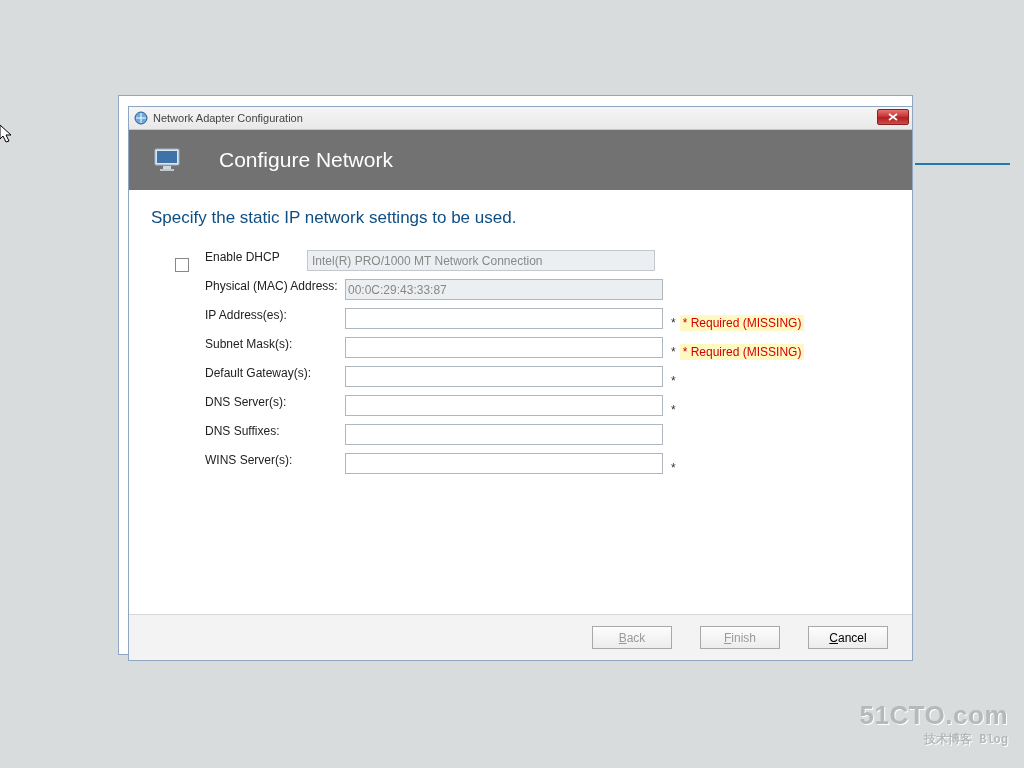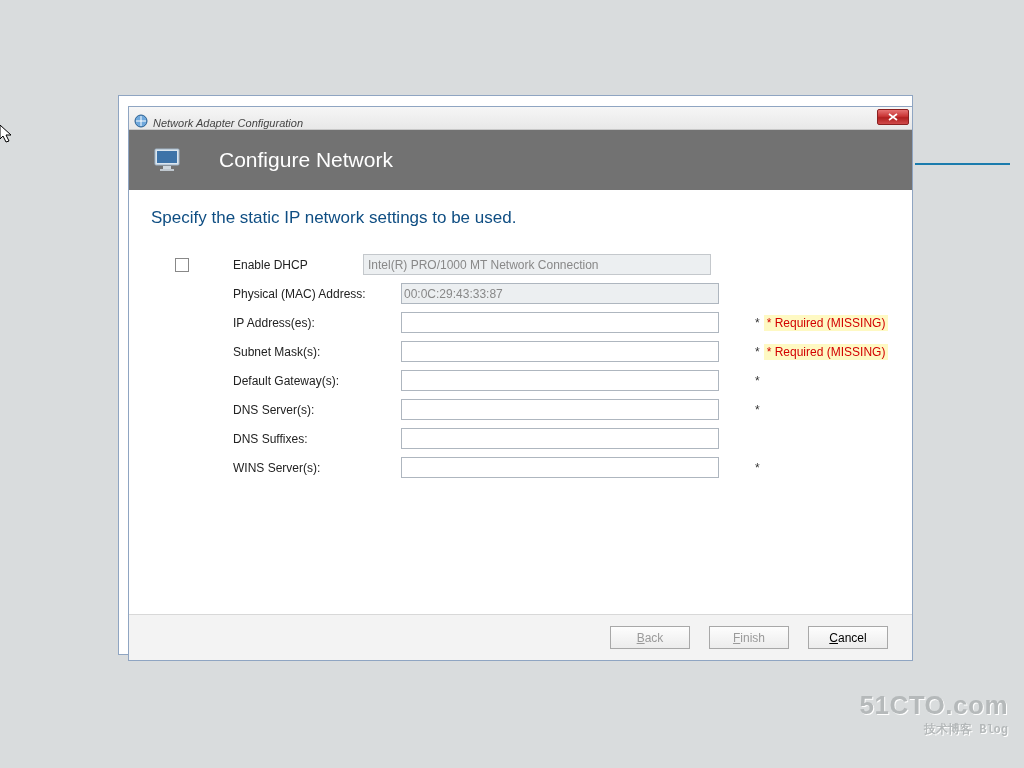--- a/index.html
+++ b/index.html
@@ -45,24 +45,23 @@
       background: #fff;
       border: 1px solid #8fa5c2;
       display: flex;
       flex-direction: column;
     }
     .titlebar {
       height: 23px;
       background: linear-gradient(#f6f6f6, #e8e8e8);
       border-bottom: 1px solid #c8c8c8;
       display: flex;
-      align-items: flex-end;
+      align-items: center;
       padding: 0 4px;
       font-size: 11px;
-      font-style: italic;
       color: #444;
       position: relative;
     }
     .titlebar-icon {
       width: 16px;
       height: 16px;
       margin-right: 4px;
       display: flex;
       align-items: center;
       justify-content: center;
@@ -107,23 +106,21 @@
       padding: 18px 22px 10px 22px;
     }
     .instruction {
       color: #0f4e83;
       font-size: 17px;
       margin-bottom: 22px;
     }
     .form-area { padding-left: 24px; }
     .row {
       display: flex;
-      align-items: center;
       height: 29px;
-      gap: 28px;
     }
     .chk-cell { width: 30px; display:flex; align-items:center; }
     .chk {
       width: 14px;
       height: 14px;
       border: 1px solid #888;
       background: #fff;
       cursor: pointer;
     }
     .label-cell {
@@ -169,42 +166,42 @@
       margin-left: 4px;
       font-size: 12px;
     }
     .footer {
       height: 46px;
       border-top: 1px solid #d8d8d8;
       background: #f3f3f3;
       display: flex;
       align-items: center;
       justify-content: flex-end;
-      gap: 19px;
+      gap: 28px;
       padding-right: 24px;
     }
     .btn {
       min-width: 80px;
       height: 23px;
       border: 1px solid #a8a8a8;
       background: linear-gradient(#fdfdfd,#ececec);
       font-size: 12px;
       font-family: inherit;
       cursor: pointer;
       padding: 0 10px;
     }
     .btn[disabled] {
       color: #9a9a9a;
       cursor: default;
     }
     .btn .ul { text-decoration: underline; }
     .watermark {
       position: absolute;
       right: 16px;
-      bottom: 30px;
+      bottom: 20px;
       text-align: right;
       color: #b5b9ba;
       font-family: Arial, sans-serif;
     }
     .watermark .big {
       font-size: 26px;
       font-weight: 900;
       letter-spacing: 0.5px;
       text-shadow: 1px 1px 0 #fff;
     }

